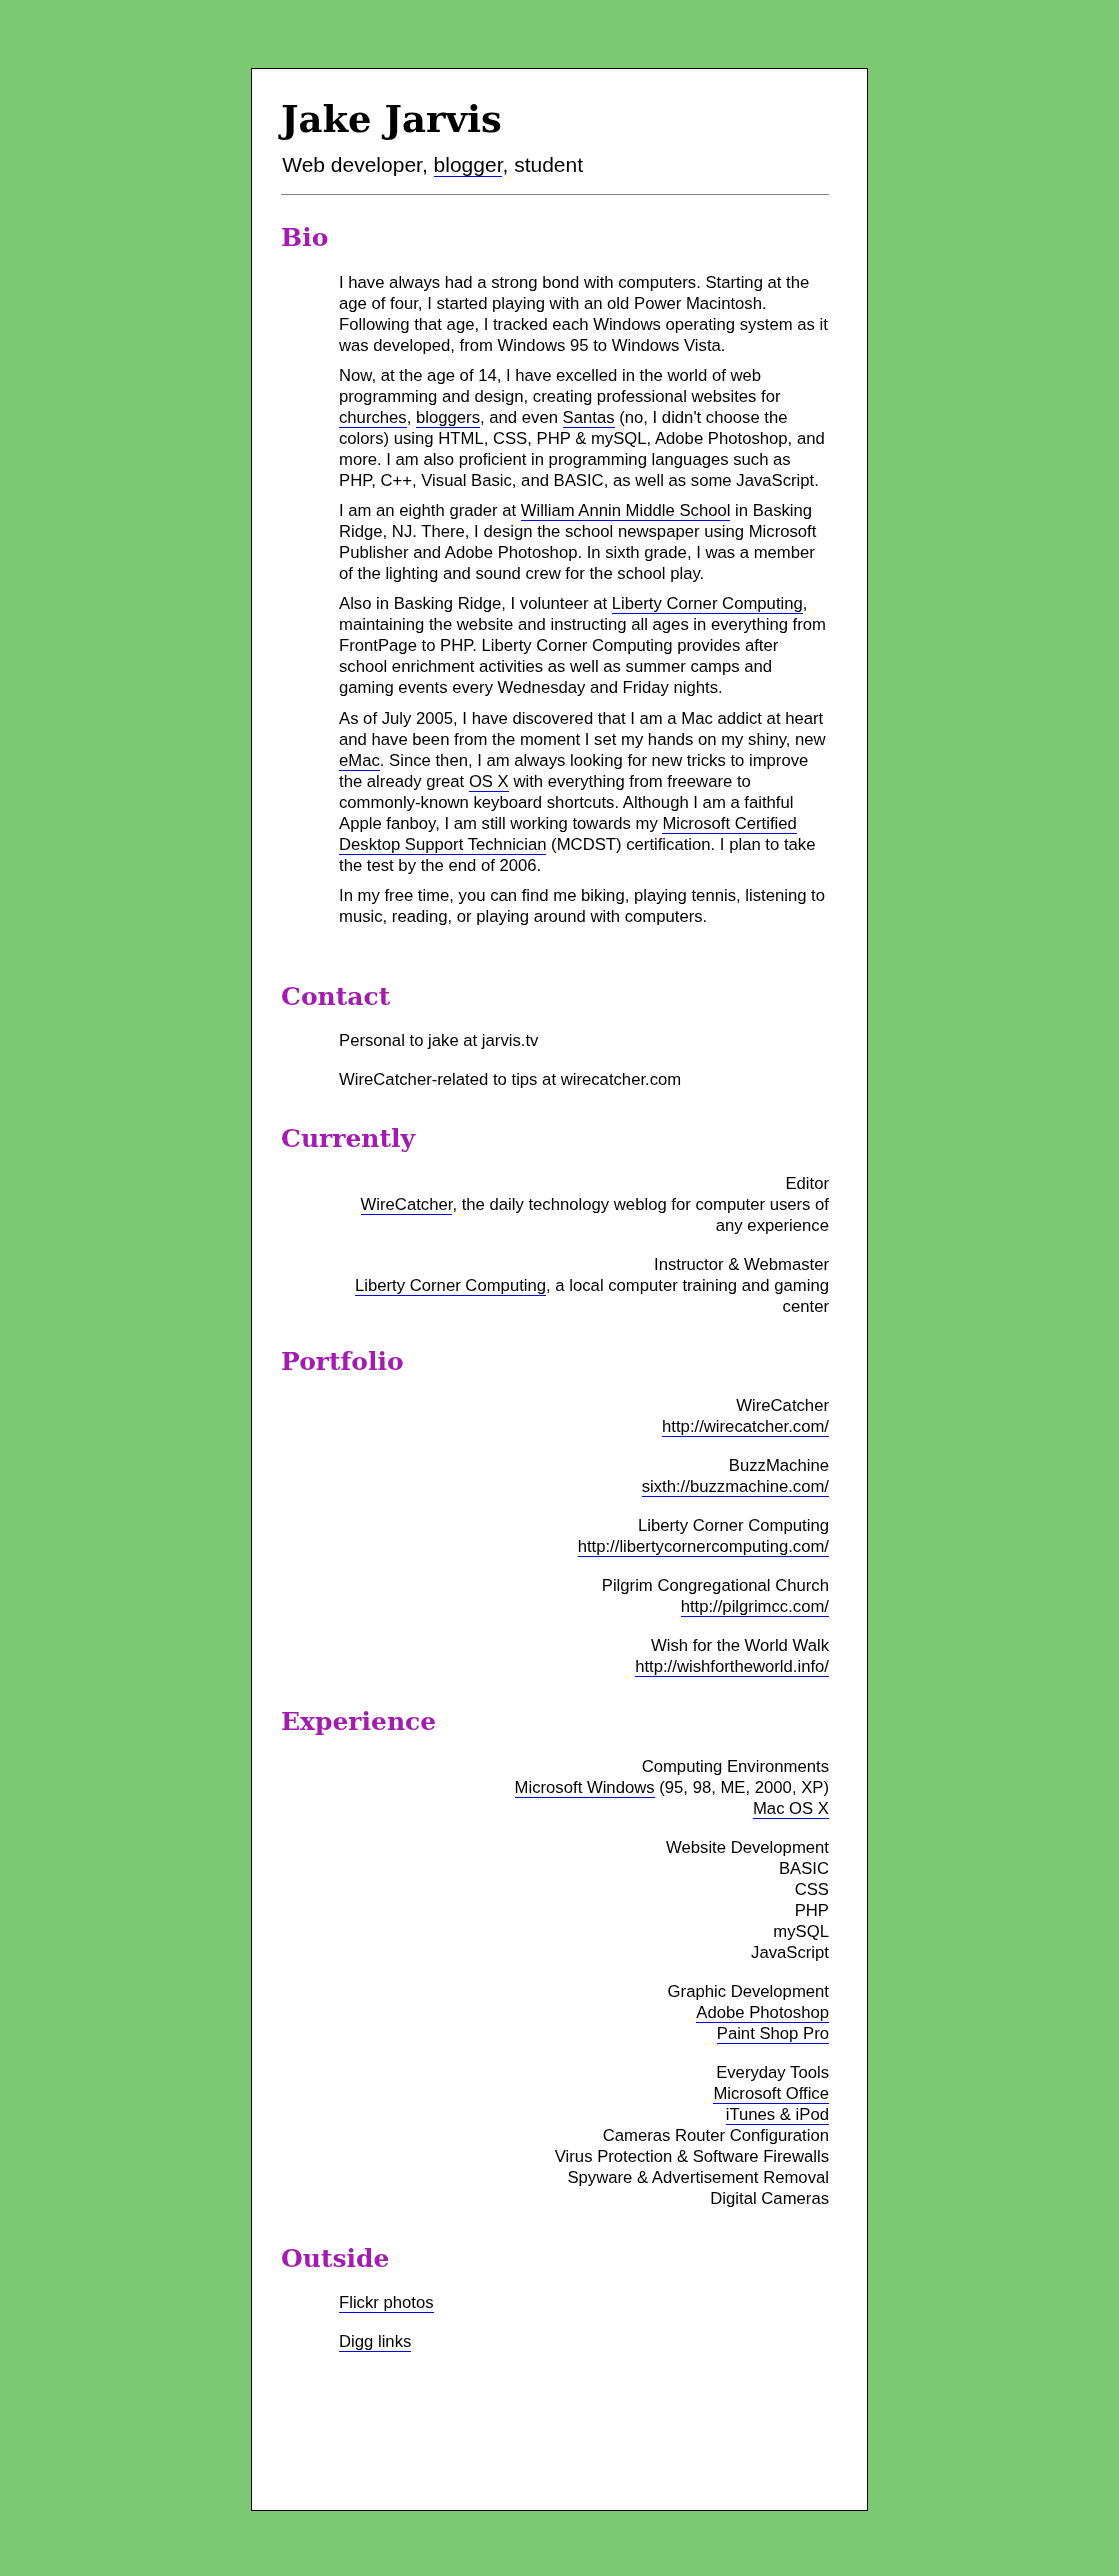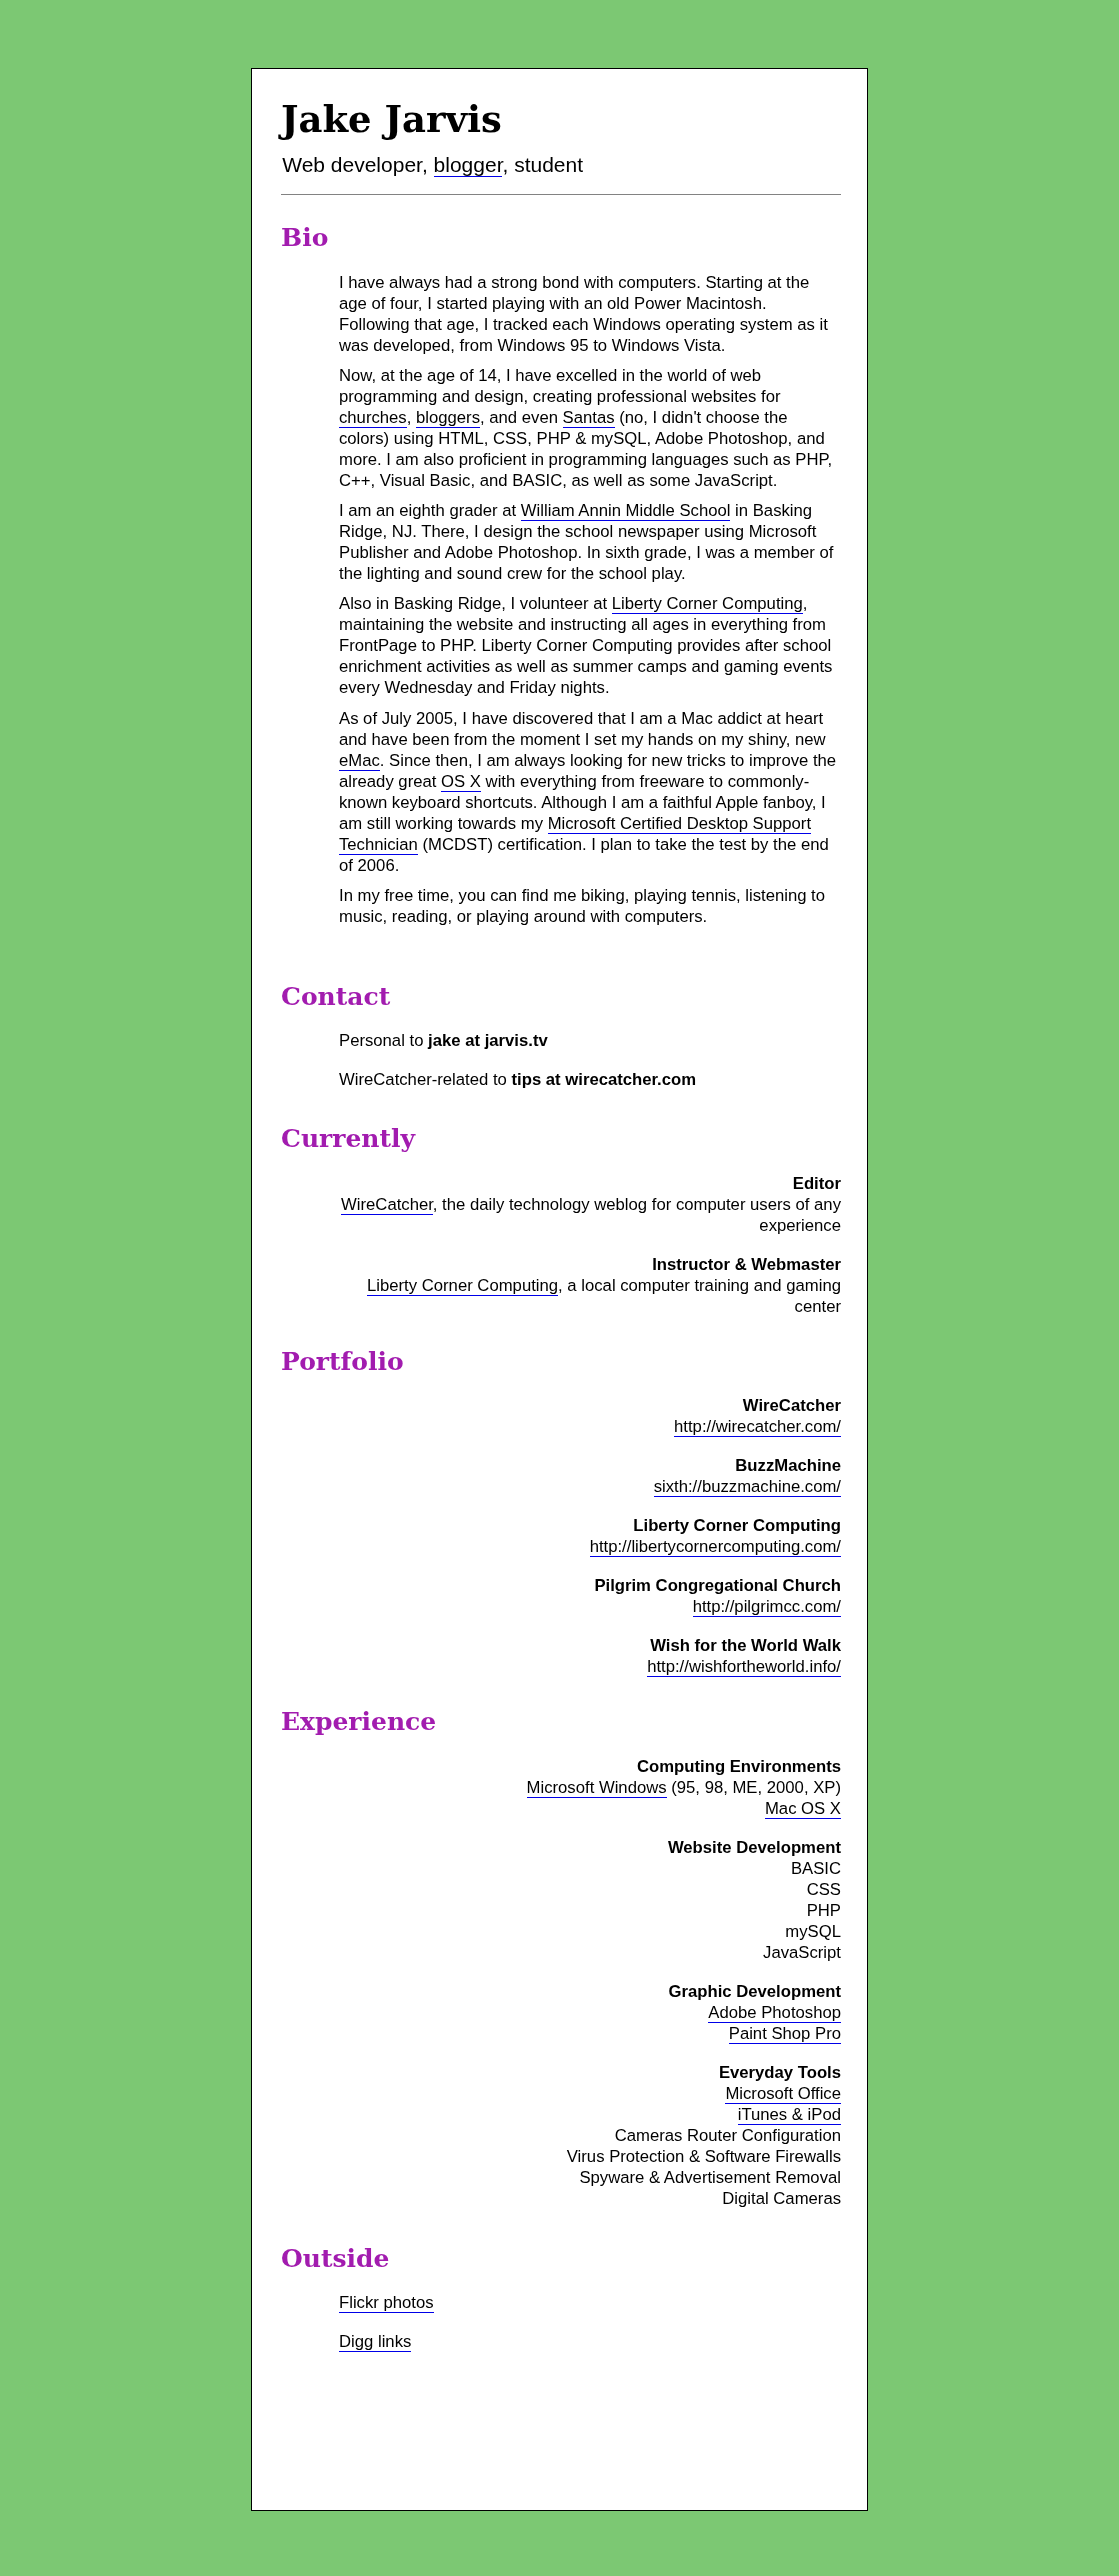--- a/index.html
+++ b/index.html
@@ -8,21 +8,21 @@
     background: #7CC873;
     font-family: "Liberation Sans", sans-serif;
   }
   .card {
     box-sizing: border-box;
     width: 617px;
     height: 2443px;
     margin: 68px auto 66px;
     background: #ffffff;
     border: 1.2px solid #000000;
-    padding: 30px 26px 0 29px;
+    padding: 30px 38px 0 29px;
     overflow: hidden;
   }
   h1 {
     margin: 0;
     font-family: "DejaVu Serif", serif;
     font-weight: bold;
     font-size: 37px;
     line-height: 40px;
     color: #000000;
   }
@@ -55,21 +55,21 @@
     margin-left: 58px;
     font-size: 16.7px;
     line-height: 21px;
     color: #000000;
   }
   .sec-content p { margin: 0; }
   .para  { margin: 0 0 18px 0 !important; }
   #sec-bio .para { margin: 0 0 9.2px 0 !important; }
   .group { margin: 0 0 18px 0; text-align: right; }
   .sec-content > :last-child { margin-bottom: 0 !important; }
-  .b { font-weight: bold; }
+  .b { font-weight: normal; }
   a.lnk {
     color: #000000;
     text-decoration: none;
     border-bottom: 1.2px solid #0000E8;
     cursor: pointer;
   }
 </style>
 </head>
 <body>
 

